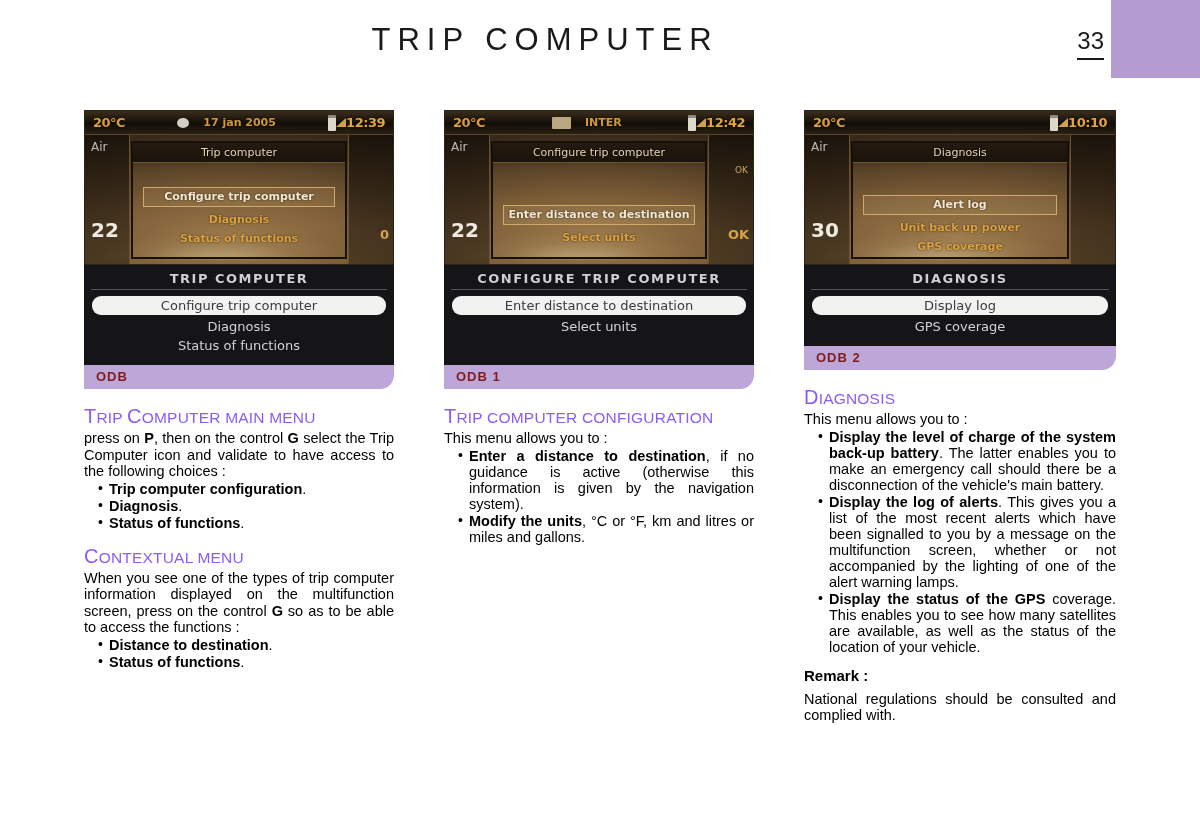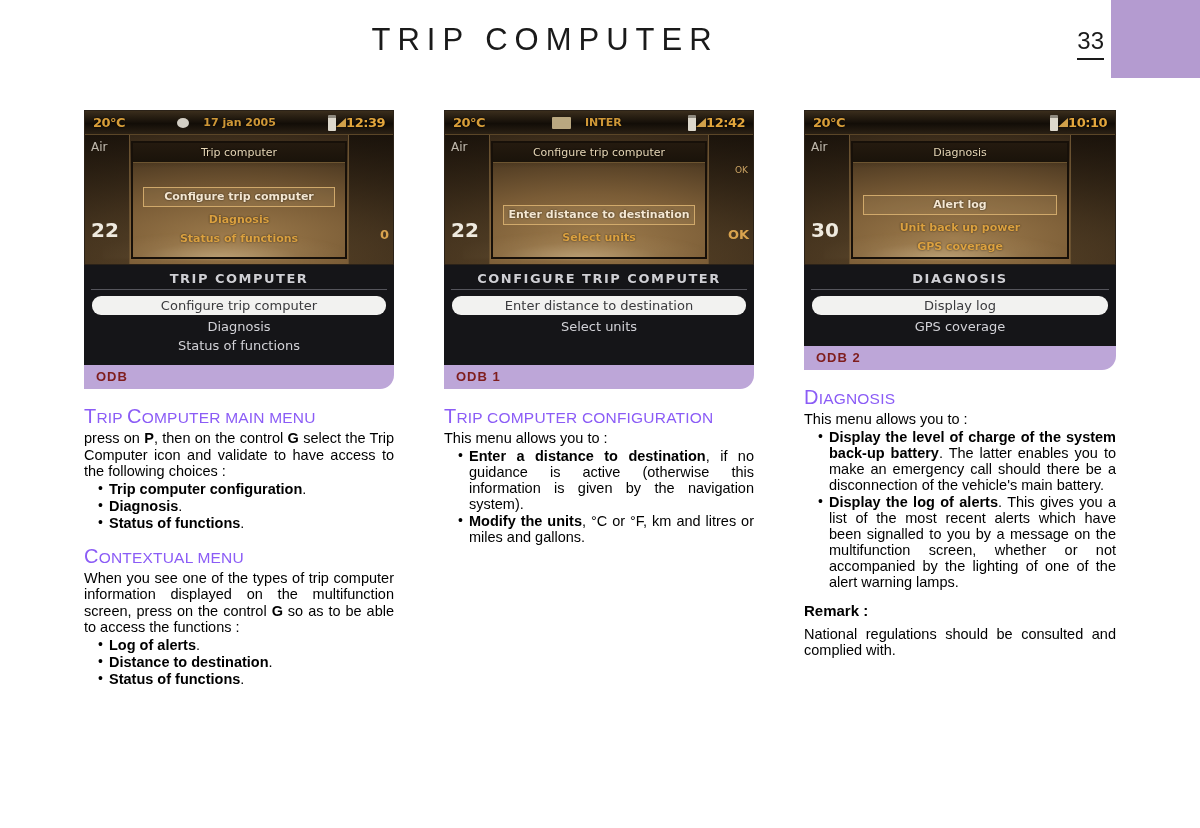--- a/index.html
+++ b/index.html
@@ -374,21 +374,20 @@
         <li><b>Status of functions</b>.</li>
       </ul>
     </div>
 
     <div class="gap"></div>
 
     <div>
       <h2 class="sc-head"><span class="cap">C</span><span class="sm">ONTEXTUAL MENU</span></h2>
       <p class="para">When you see one of the types of trip computer information displayed on the multifunction screen, press on the control <b>G</b> so as to be able to access the functions :</p>
       <ul class="bullets">
-        <li><b>Log of alerts</b>.</li>
         <li><b>Distance to destination</b>.</li>
         <li><b>Status of functions</b>.</li>
       </ul>
     </div>
   </div>
 
   <div class="col col-2">
 
     <div class="nav-photo">
       <div class="nav-statusbar">
@@ -486,20 +485,21 @@
     <div class="odb-band">
       <span class="odb-label">ODB 2</span>
     </div>
 
     <div class="txt-block">
       <h2 class="sc-head"><span class="cap">D</span><span class="sm">IAGNOSIS</span></h2>
       <p class="para nojust">This menu allows you to :</p>
       <ul class="bullets">
         <li><b>Display the level of charge of the system back-up battery</b>. The latter enables you to make an emergency call should there be a disconnection of the vehicle's main battery.</li>
         <li><b>Display the log of alerts</b>. This gives you a list of the most recent alerts which have been signalled to you by a message on the multifunction screen, whether or not accompanied by the lighting of one of the alert warning lamps.</li>
+        <li><b>Display the status of the GPS</b> coverage. This enables you to see how many satellites are available, as well as the status of the location of your vehicle.</li>
       </ul>
       <p class="remark-head">Remark :</p>
       <div class="gap-sm"></div>
       <p class="para">National regulations should be consulted and complied with.</p>
     </div>
   </div>
 
 </div>
 
 </body></html>

